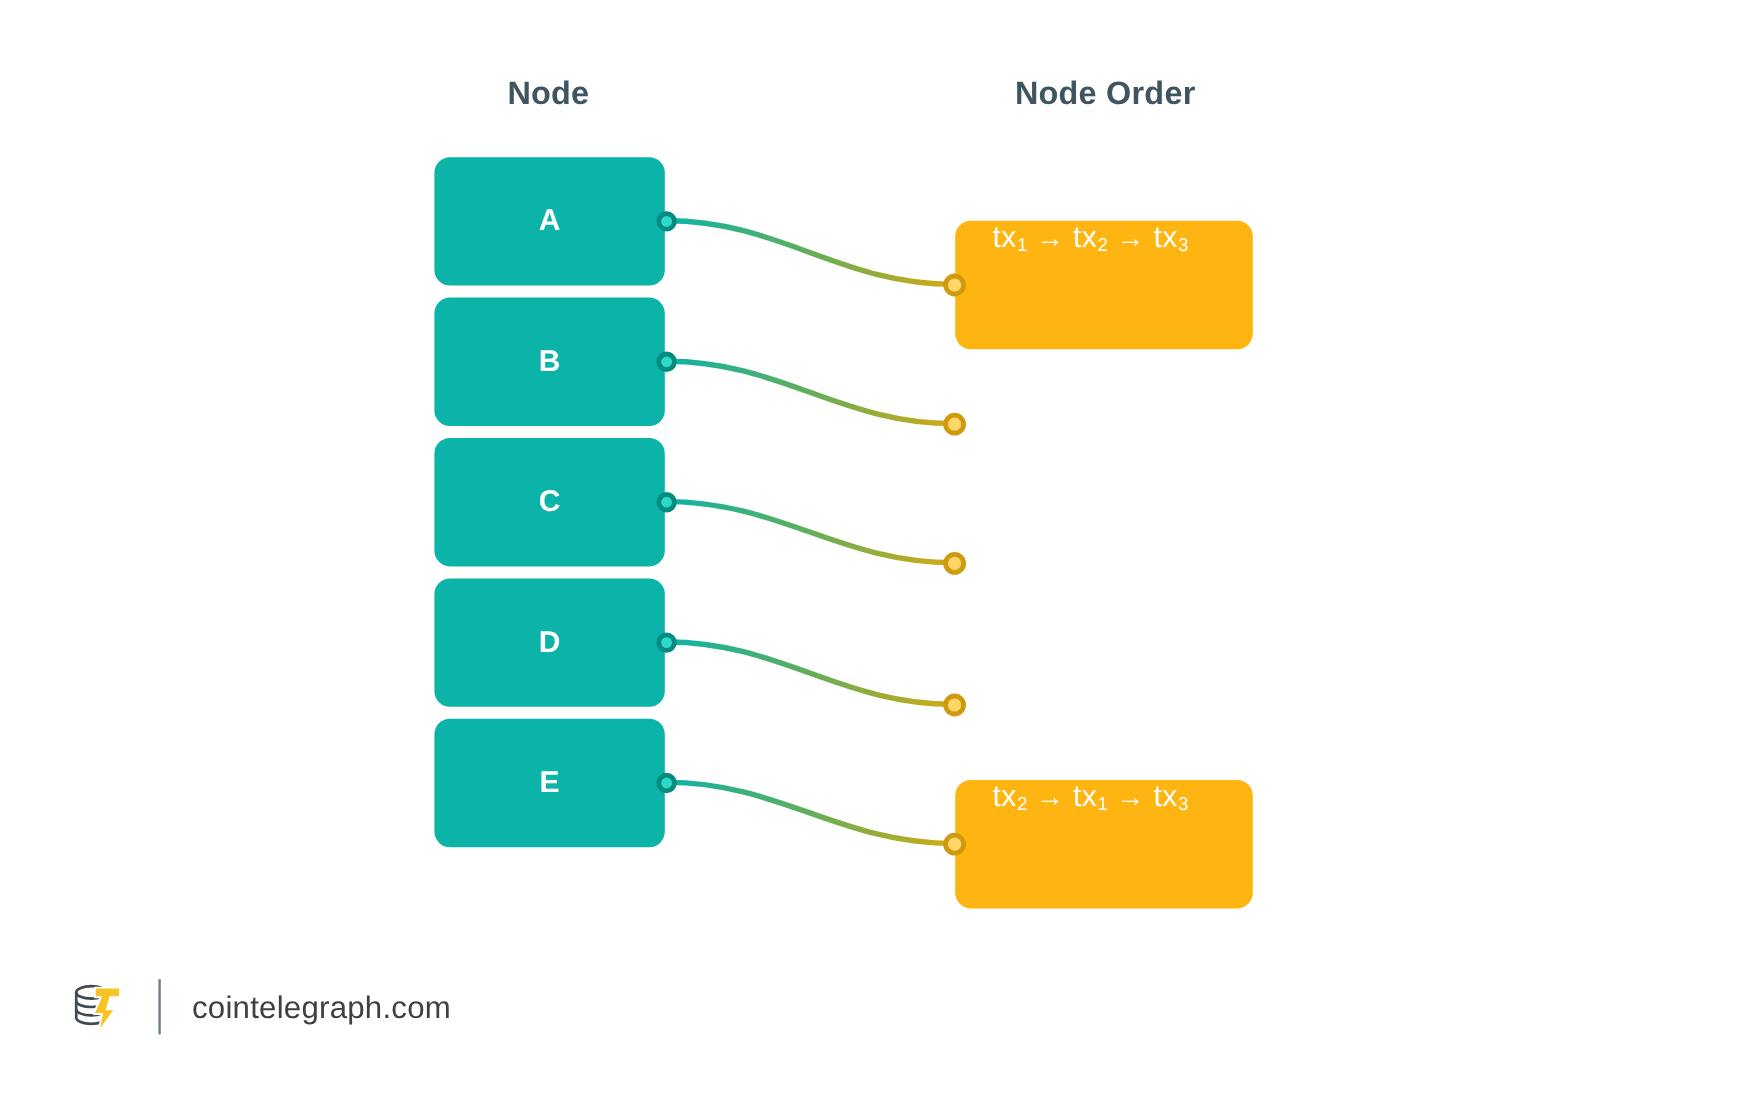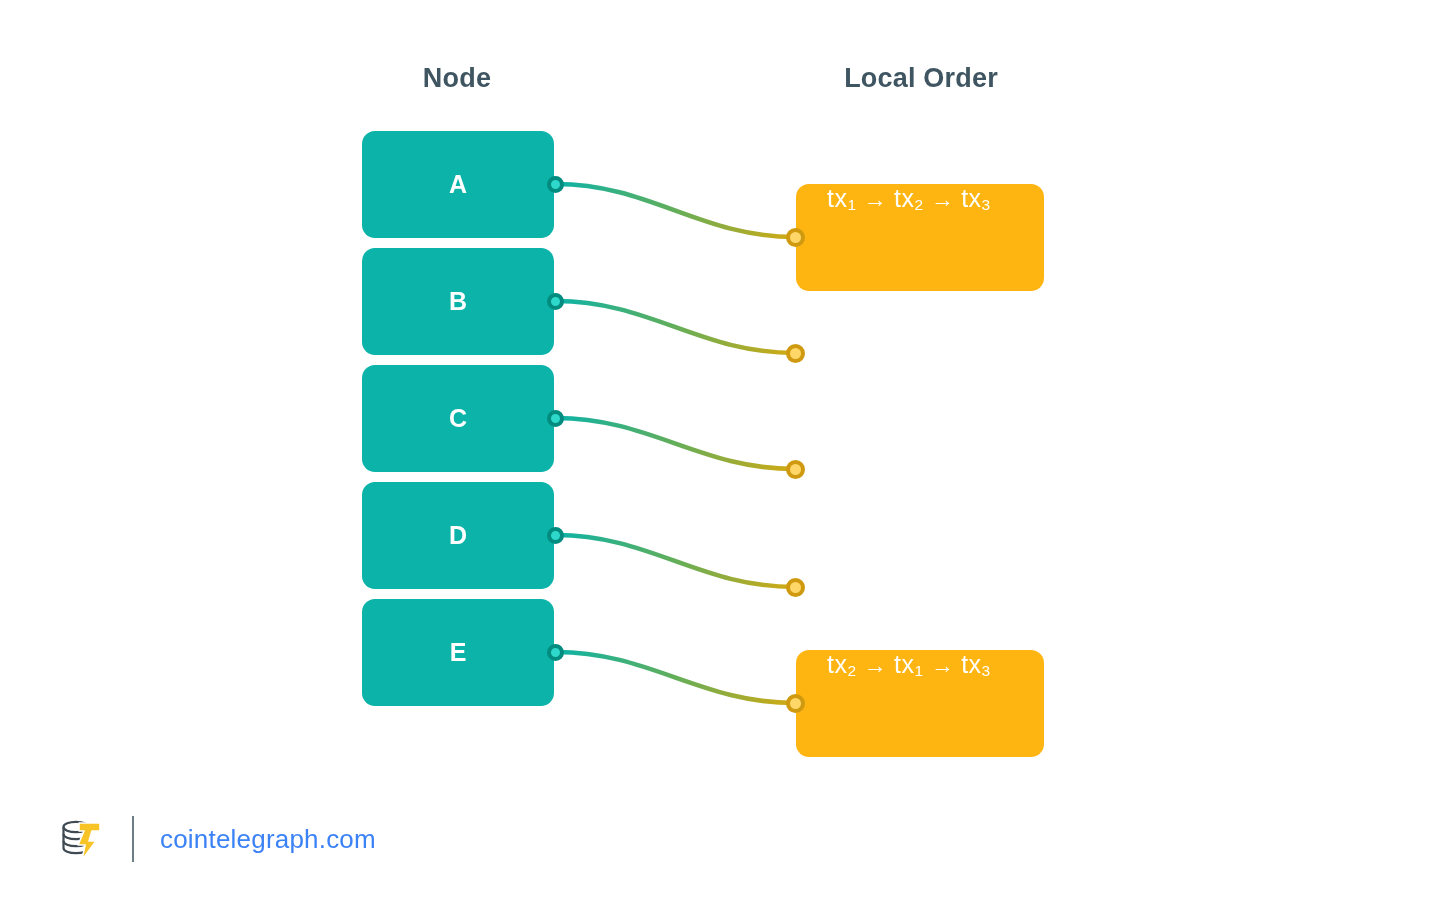--- a/index.html
+++ b/index.html
@@ -128,32 +128,32 @@
   }
   #footer-divider {
     width: 2px;
     height: 46px;
     background: #6c7d85;
     margin: 0 26px 0 26px;
     flex: 0 0 auto;
   }
   #footer-site {
     font-size: 26px;
-    color: #3b82f6;
+    color: #404040;
     letter-spacing: 0.2px;
     white-space: nowrap;
   }
 </style>
 </head>
 <body>
 
 <div id="canvas">
 
   <div class="col-header" id="header-node">Node</div>
-  <div class="col-header" id="header-local-ord">Local Order</div>
+  <div class="col-header" id="header-local-ord">Node Order</div>
 
   <svg id="connector-layer" viewBox="0 0 1450 916" xmlns="http://www.w3.org/2000/svg">
     <defs>
       <linearGradient id="gradConn" x1="0" y1="0" x2="1" y2="0">
         <stop offset="0%" stop-color="#0bb3a8"></stop>
         <stop offset="48%" stop-color="#5fae5c"></stop>
         <stop offset="100%" stop-color="#d4aa12"></stop>
       </linearGradient>
     </defs>
     <path d="M 556,184 C 650,184 700,237 795,237" fill="none" stroke="url(#gradConn)" stroke-width="4.5" stroke-linecap="round"></path>

